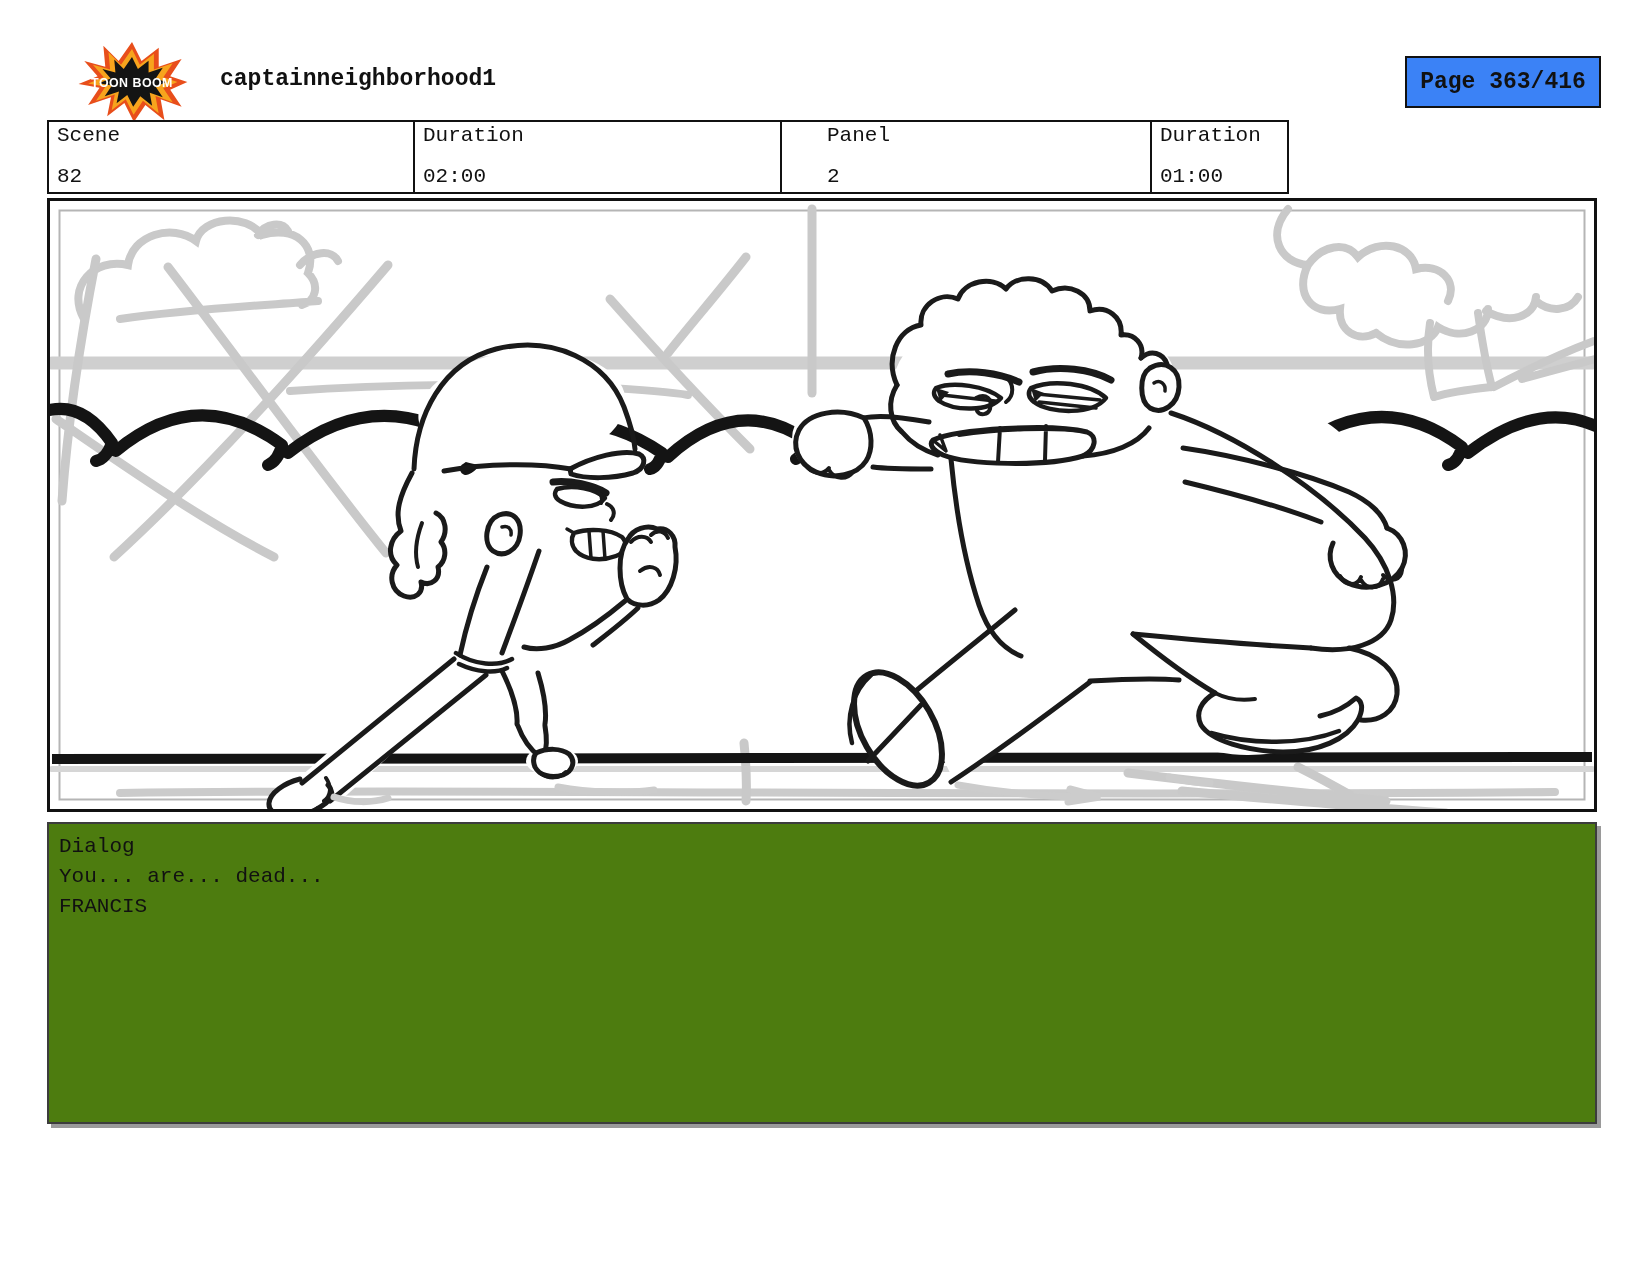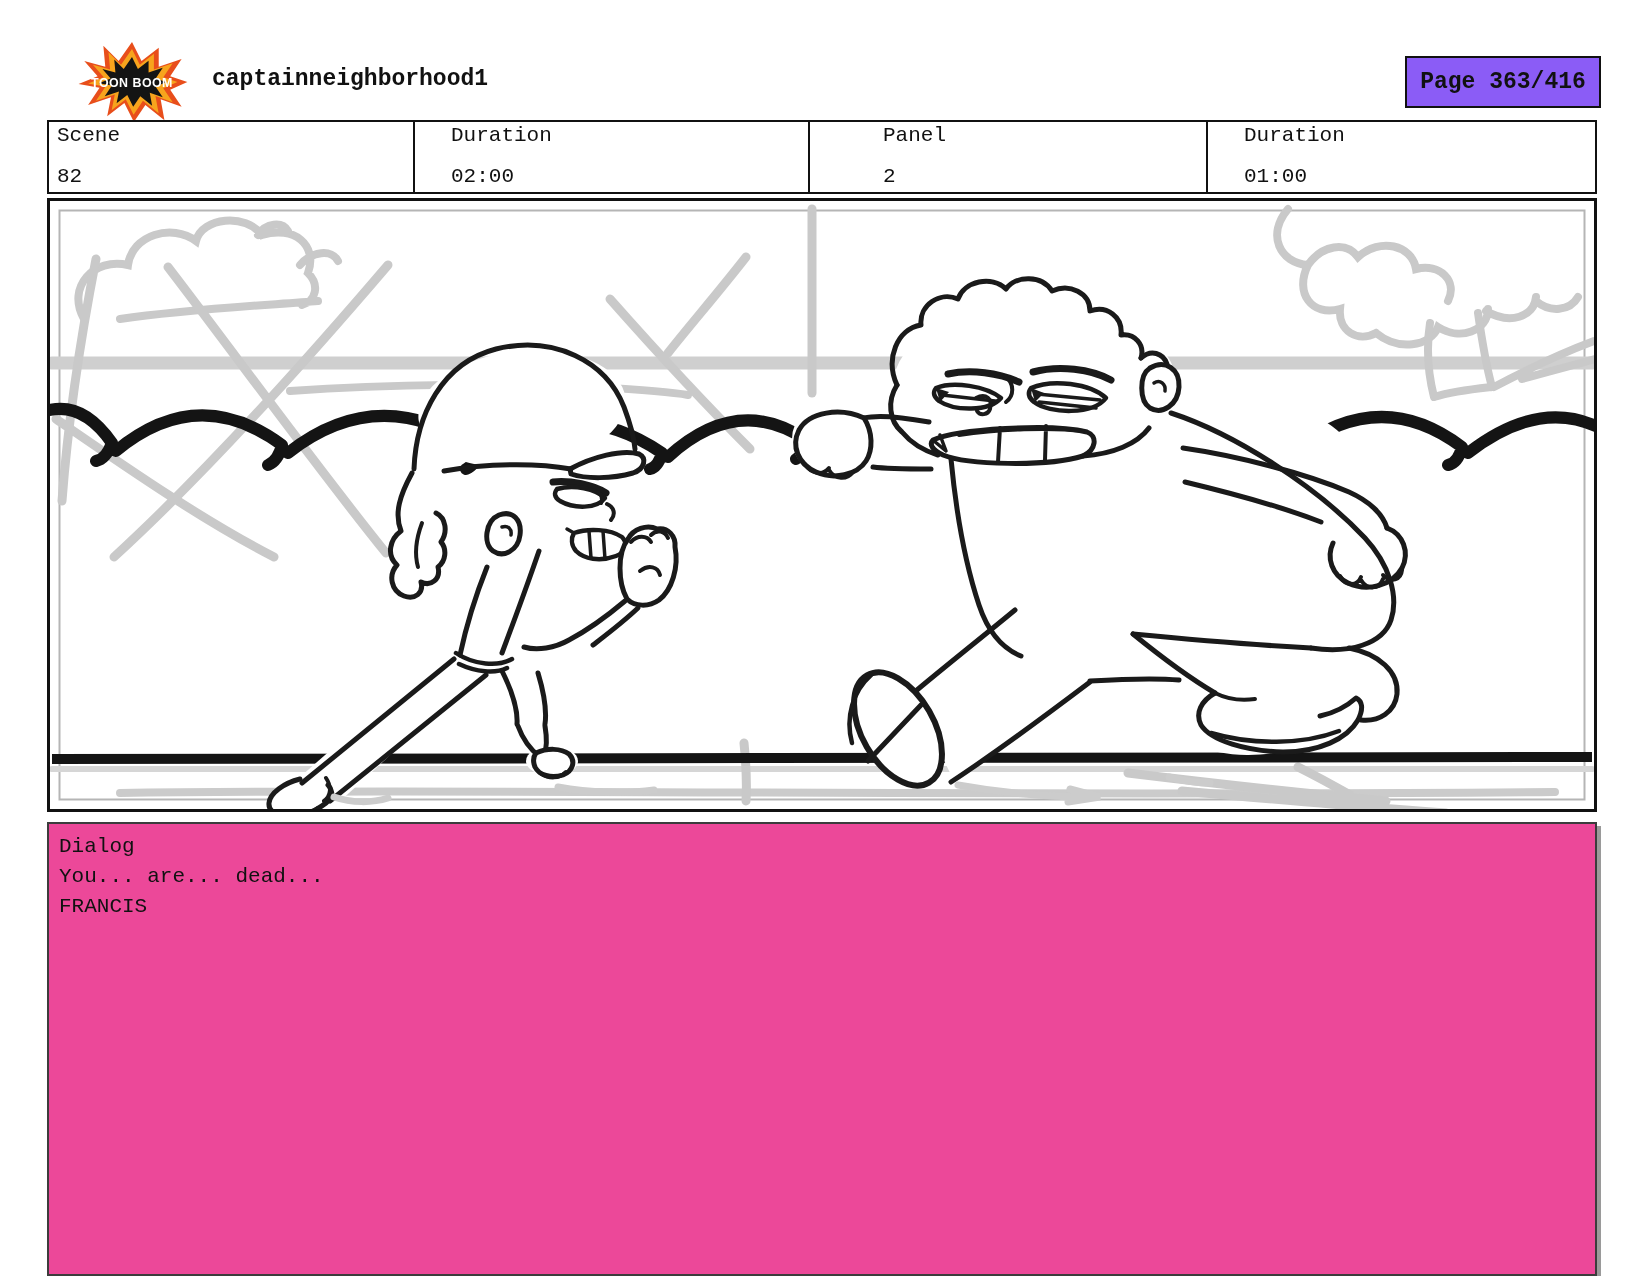--- a/index.html
+++ b/index.html
@@ -1,43 +1,43 @@
 <!DOCTYPE html>
 <html><head>
 <meta charset="utf-8">
 <style>
   html,body{margin:0;padding:0;background:#ffffff;}
   body{width:1648px;height:1276px;position:relative;font-family:"Liberation Mono",monospace;color:#111;}
   .abs{position:absolute;}
 
   
   .logo{left:73px;top:40px;width:118px;height:84px;}
-  .doc-title{left:212px;top:66px;font-size:23px;font-weight:bold;letter-spacing:0px;}
+  .doc-title{left:220px;top:66px;font-size:23px;font-weight:bold;letter-spacing:0px;}
   .page-box{left:1405px;top:56px;width:192px;height:48px;border:2px solid #111;
             display:flex;align-items:center;justify-content:center;
-            font-size:23px;font-weight:bold;background:#8b5cf6;}
-
-  
-  .info-table{left:47px;top:120px;width:1550px;height:74px;border:2px solid #111;
-              display:flex;background:#fff;box-sizing:border-box;gap:28px;}
+            font-size:23px;font-weight:bold;background:#3b82f6;}
+
+  
+  .info-table{left:47px;top:120px;width:1242px;height:74px;border:2px solid #111;
+              display:flex;background:#fff;box-sizing:border-box;}
   .info-cell{height:100%;box-sizing:border-box;display:flex;flex-direction:column;
              justify-content:space-between;padding:2px 8px 4px 8px;font-size:21px;}
   .info-cell:not(:last-child){border-right:2px solid #111;}
   .c1{width:366px;} .c2{width:367px;} .c3{width:370px;padding-left:45px;} .c4{flex:1;}
   .cell-label{text-align:left;}
   .cell-value{text-align:left;}
 
   
   .panel{left:47px;top:198px;width:1550px;height:614px;border:3px solid #111;
          box-sizing:border-box;background:#fff;overflow:hidden;}
   .panel svg{display:block;}
 
   
-  .dialog-box{left:47px;top:822px;width:1550px;height:454px;border:2px solid #3c3c3c;
-              box-sizing:border-box;background:#ec4899;box-shadow:4px 4px 0 #9a9a9a;
+  .dialog-box{left:47px;top:822px;width:1550px;height:302px;border:2px solid #3c3c3c;
+              box-sizing:border-box;background:#4d7c0f;box-shadow:4px 4px 0 #9a9a9a;
               padding:8px 10px;font-size:21px;line-height:30px;}
   .dialog-box div{white-space:pre;}
 </style>
 </head>
 <body>
 
 <svg class="abs logo" viewBox="0 0 120 88">
   <g>
     <polygon id="burst" fill="#e84e1b" points="60,2 70,22 88,8 88,28 112,20 100,38 118,44 100,52 112,70 90,62 94,84 74,68 62,86 52,66 34,80 38,60 14,68 26,50 4,46 24,38 10,22 32,28 30,6 46,22"></polygon>
     <g transform="translate(10.8,7.9) scale(0.82)">

